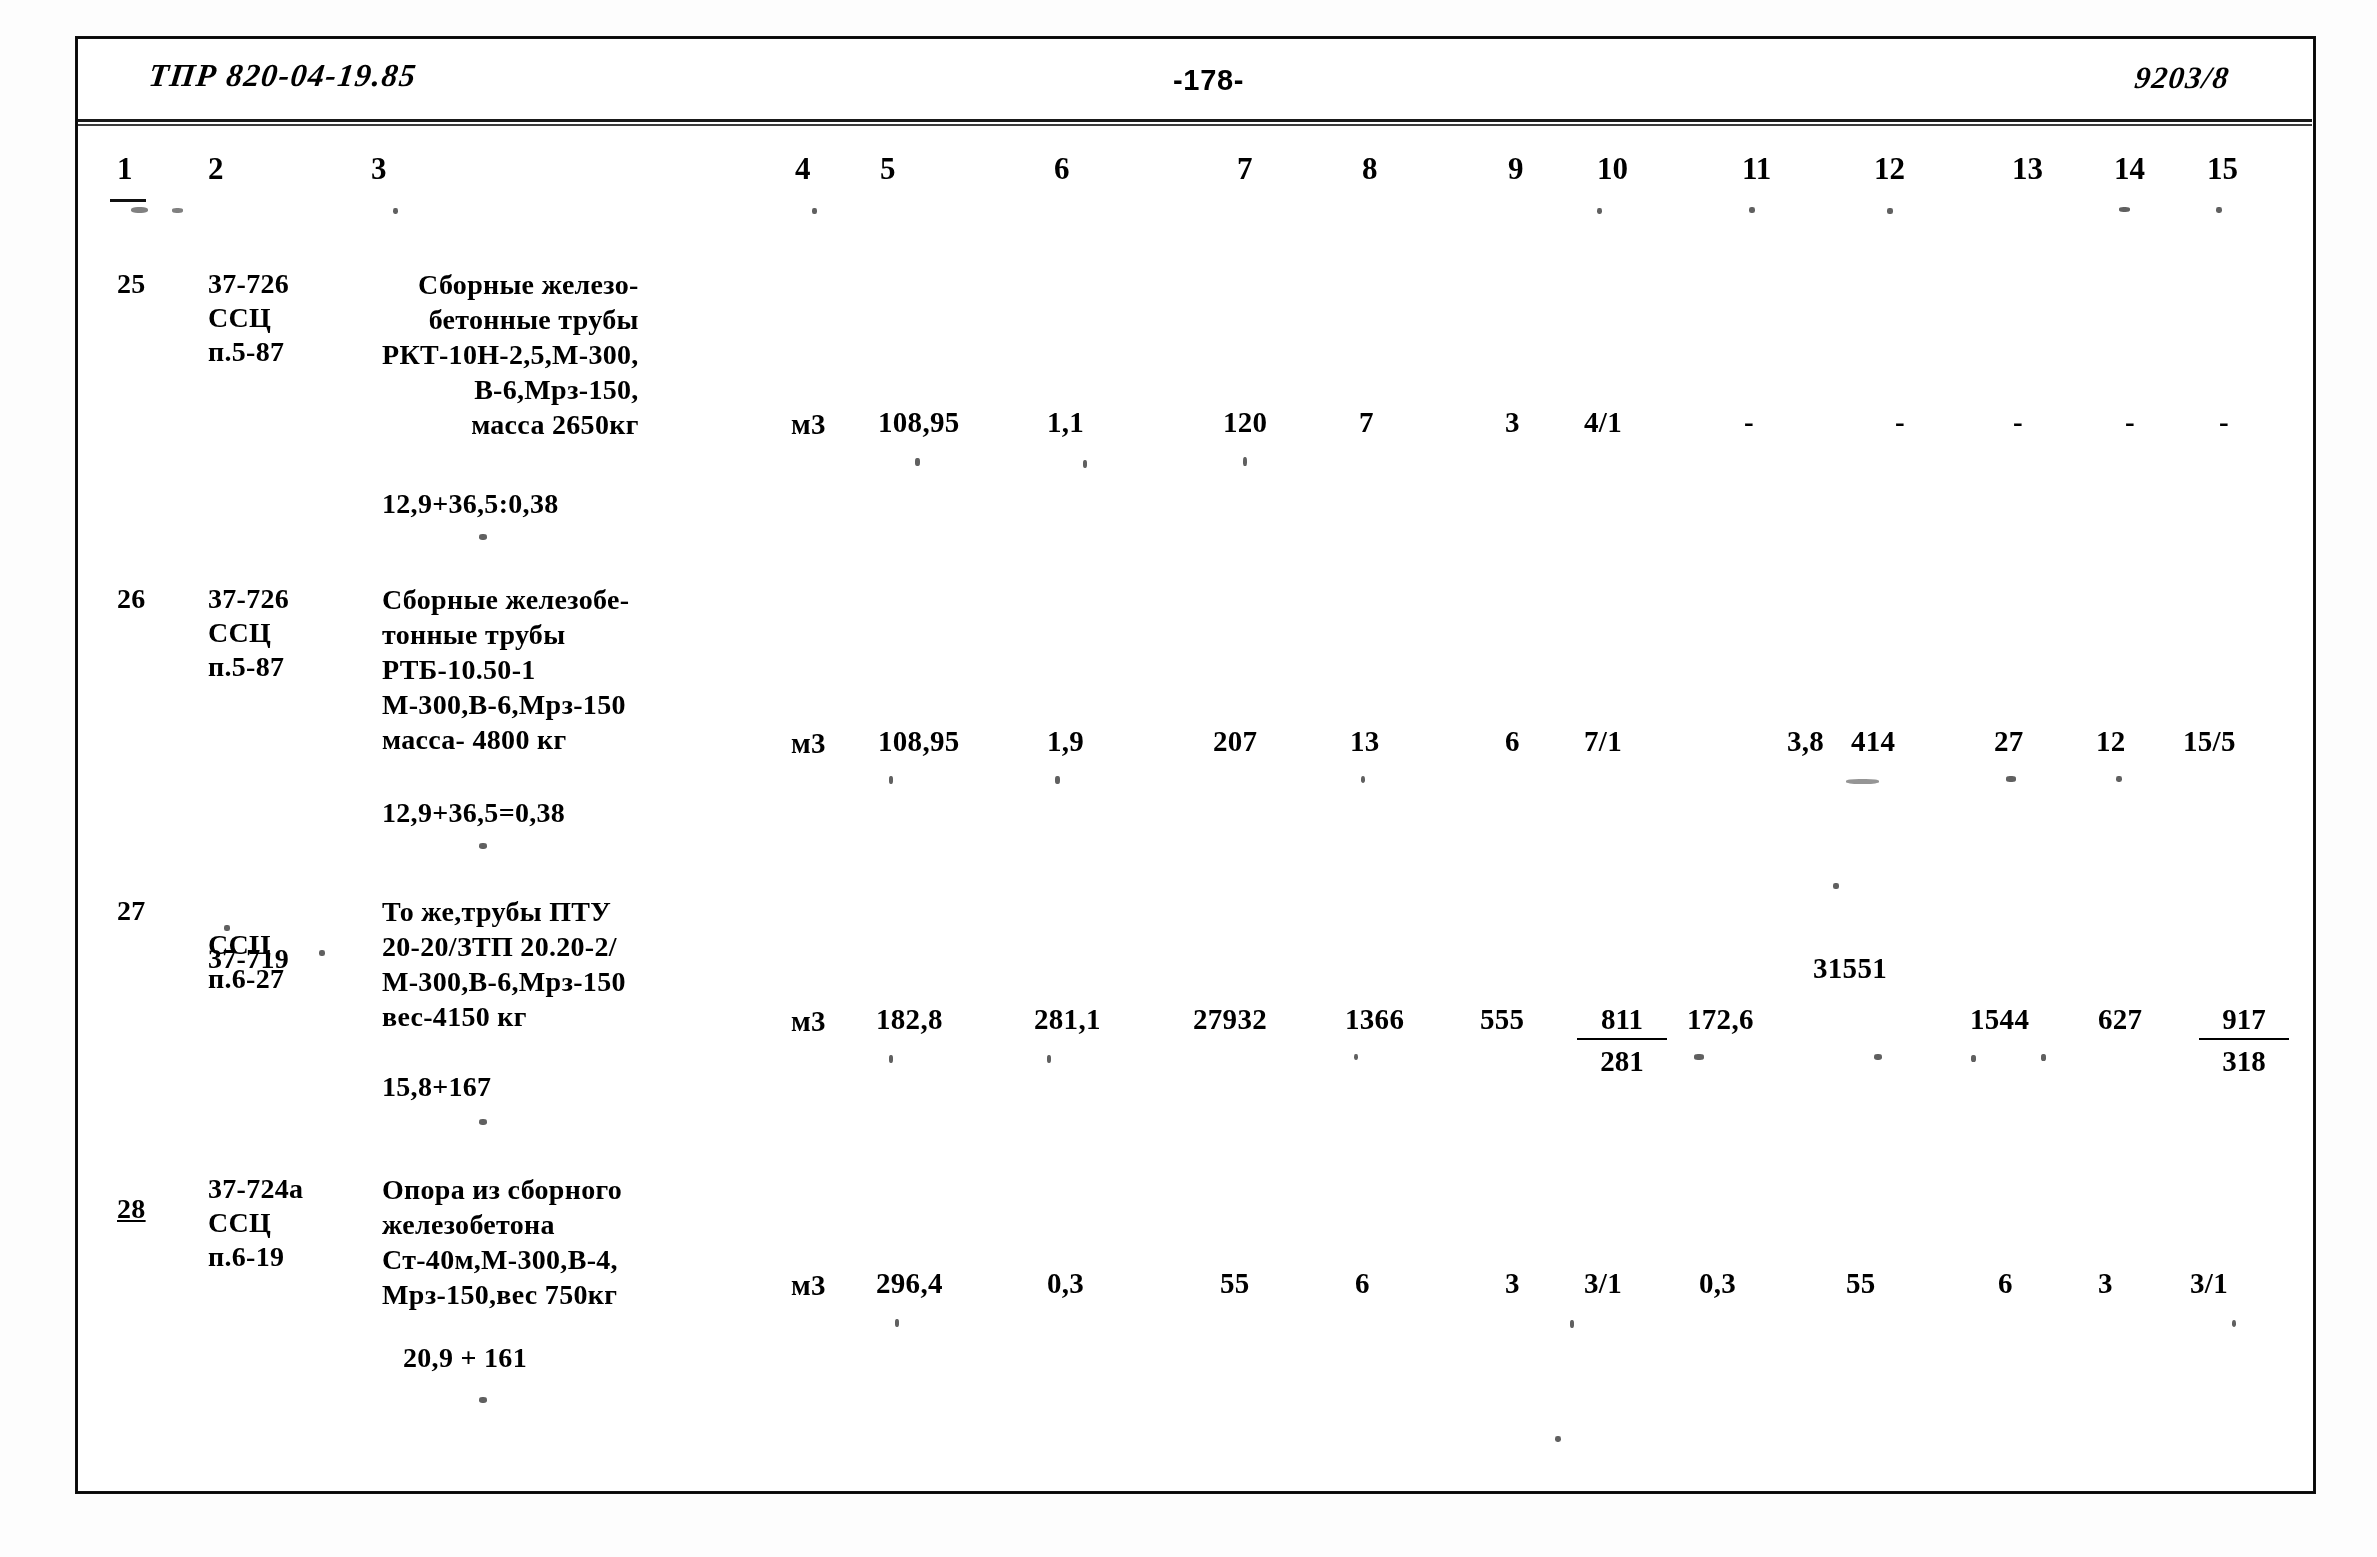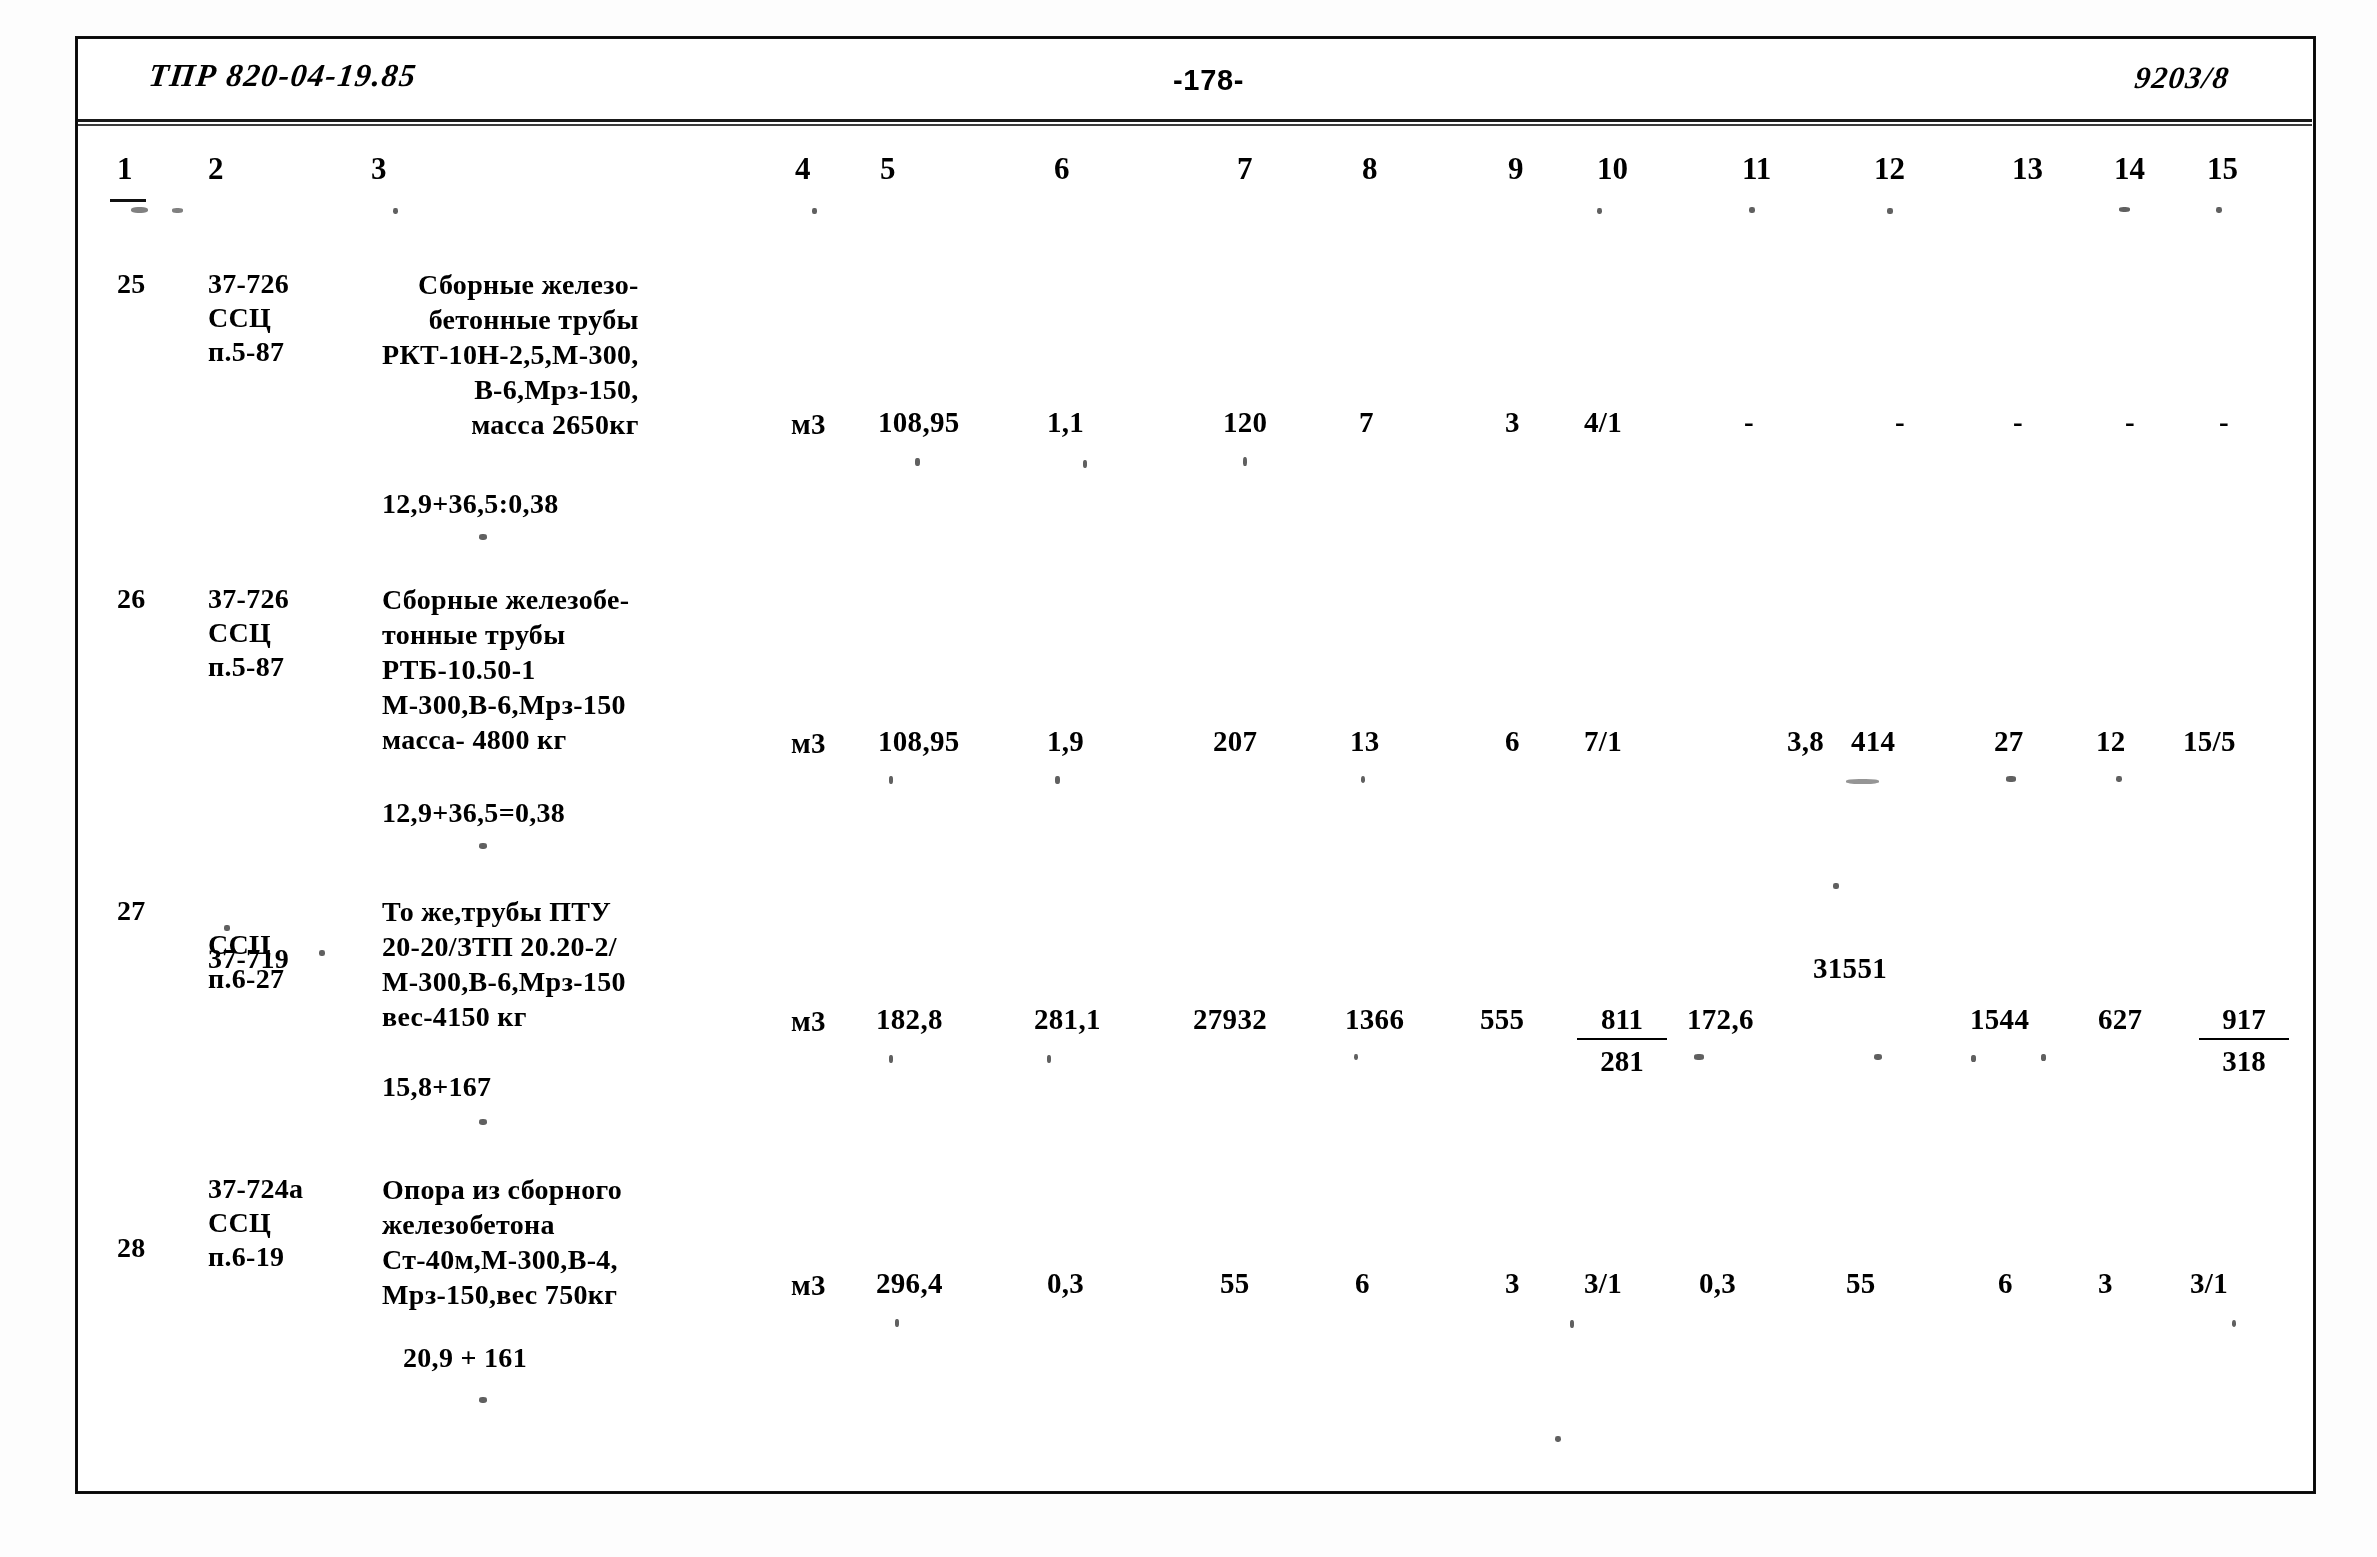--- a/index.html
+++ b/index.html
@@ -272,21 +272,21 @@
     <div class="num" style="left:1970px;top:1003px;">1544</div>
     <div class="num" style="left:2098px;top:1003px;">627</div>
 
     <div class="frac" style="left:2199px;top:1001px;width:90px;">
       <span class="top">917</span>
       <span class="bot">318</span>
     </div>
   </div>
 
   <div class="row" style="top:0" id="row-28">
-    <div class="cell" style="left:117px;top:1231px;">28</div>
+    <div class="cell" style="left:117px;top:1192px;text-decoration:underline;">28</div>
     <div class="cell" style="left:208px;top:1172px;">37-724а</div>
     <div class="cell" style="left:208px;top:1206px;">ССЦ</div>
     <div class="cell" style="left:208px;top:1240px;">п.6-19</div>
     <div class="desc" style="left:382px;top:1172px;">Опора из сборного
 железобетона
 Ст-40м,М-300,В-4,
 Мрз-150,вес 750кг</div>
     <div class="desc" style="left:403px;top:1340px;">20,9 + 161</div>
 
     <div class="num" style="left:791px;top:1269px;">м3</div>

